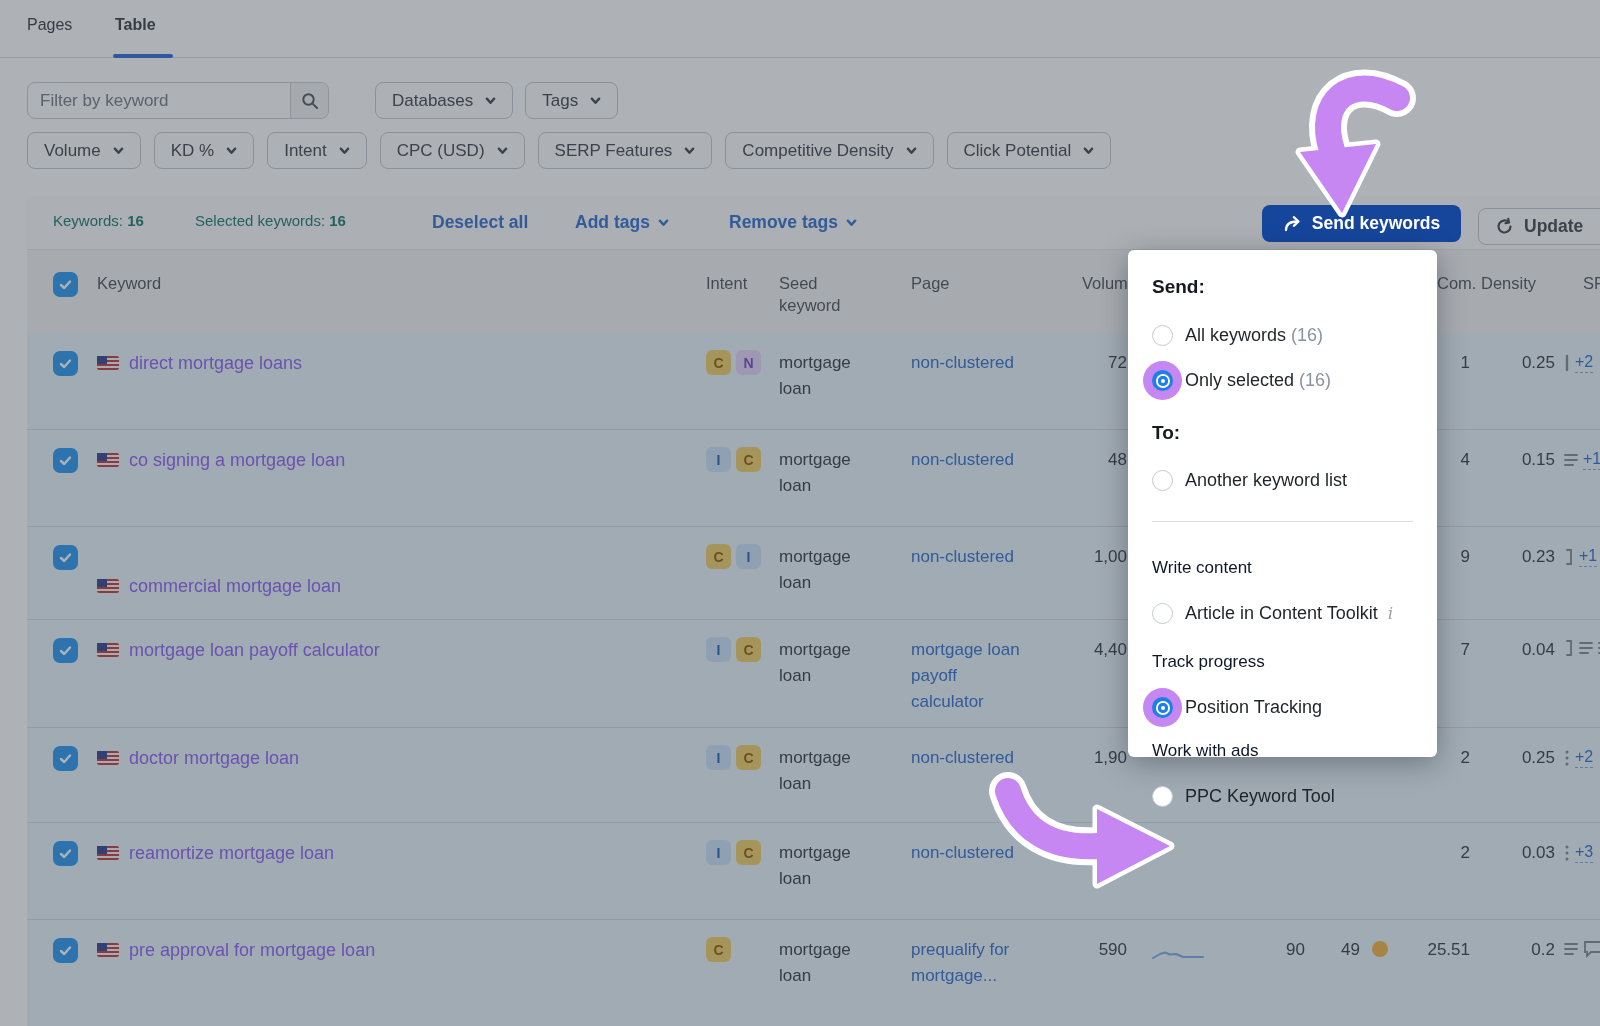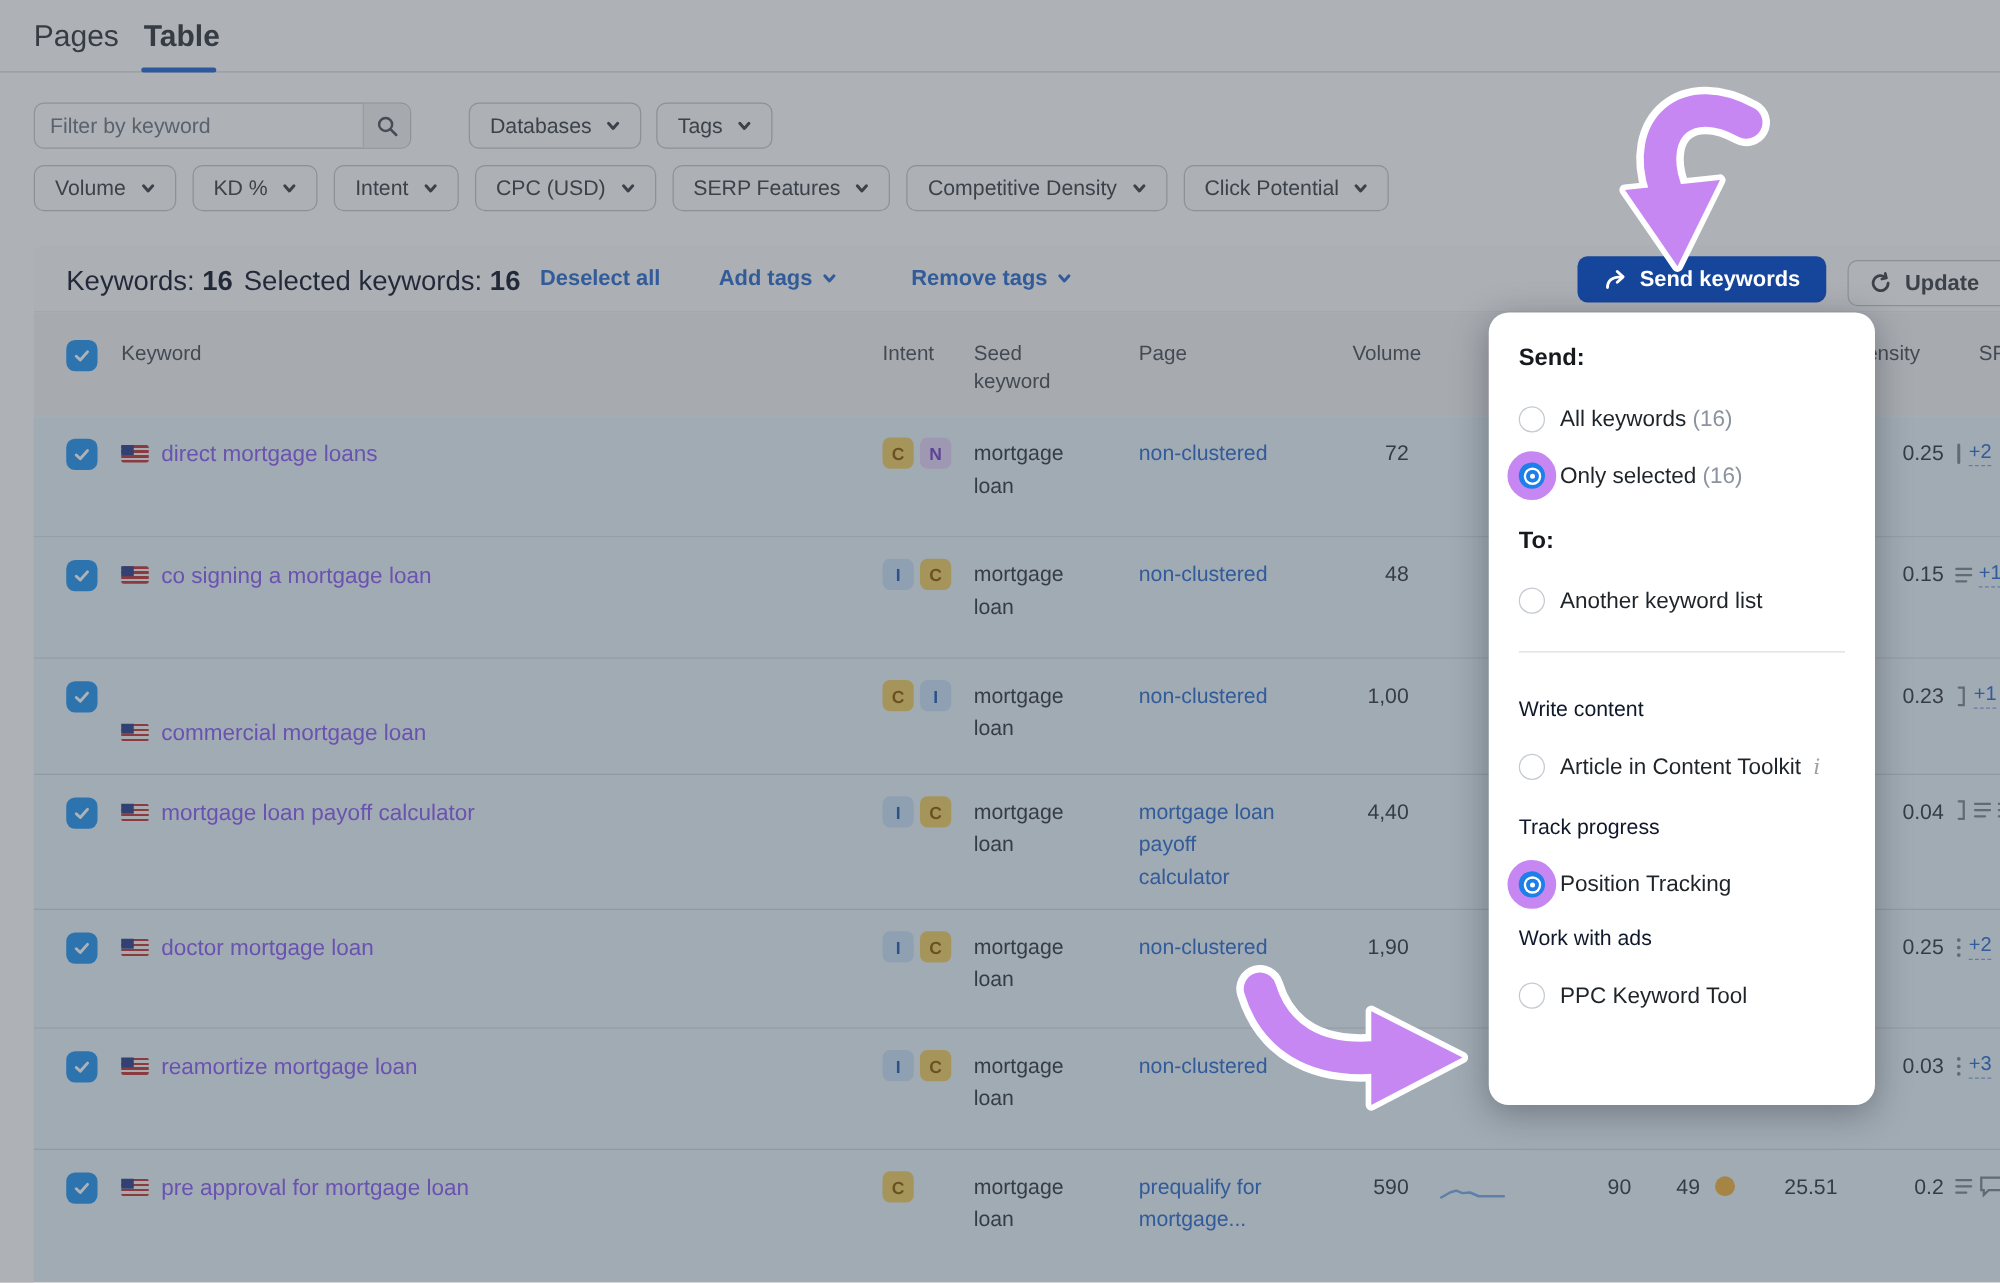--- a/index.html
+++ b/index.html
@@ -1,39 +1,39 @@
 <!DOCTYPE html>
 <html><head>
 <meta charset="utf-8">
 <style>
   * { margin:0; padding:0; box-sizing:border-box; }
   html,body { width:1600px; height:1026px; overflow:hidden; }
   body { font-family:"Liberation Sans", sans-serif; background:#fff; position:relative; }
 
   
   .tabs { position:absolute; left:0; top:0; width:1600px; height:58px; background:#fff; border-bottom:1px solid #d8dce1; }
-  .tab { position:absolute; top:16px; font-size:24px; color:#30363c; cursor:pointer; }
+  .tab { position:absolute; top:16px; font-size:16px; color:#30363c; cursor:pointer; }
   .tab.active { font-weight:bold; }
   .tab-underline { position:absolute; left:113px; top:54px; width:60px; height:4px; background:#2565d8; border-radius:2px; }
 
   
   .filter-input { position:absolute; left:27px; top:82px; width:302px; height:37px; background:#fff; border:1px solid #c9ced4; border-radius:8px; display:flex; align-items:center; }
   .filter-input input { flex:1; border:none; outline:none; background:transparent; font-size:17px; color:#30363c; padding:0 12px; font-family:inherit; }
   .filter-input input::placeholder { color:#6d7883; }
   .search-seg { width:38px; height:100%; border-left:1px solid #c9ced4; background:#f1f3f5; border-radius:0 8px 8px 0; display:flex; align-items:center; justify-content:center; cursor:pointer; }
   .chip { display:inline-flex; align-items:center; gap:12px; height:37px; padding:0 16px; border:1.5px solid #c3c9cf; border-radius:8px; background:#fdfdfe; font-size:17px; color:#3a4148; cursor:pointer; white-space:nowrap; }
   .chips-row1 { position:absolute; left:375px; top:82px; display:flex; gap:12px; }
   .chips-row2 { position:absolute; left:27px; top:132px; display:flex; gap:13px; }
   .chev { width:11px; height:11px; flex:none; }
   .chev polyline { fill:none; stroke:#3a4148; stroke-width:2.6; stroke-linecap:round; stroke-linejoin:round; }
 
   
   .card { position:absolute; left:27px; top:196px; width:1583px; height:830px; background:#fff; border-radius:8px 0 0 0; }
   .toolbar { position:absolute; left:0; top:0; width:100%; height:54px; background:#fbfcfd; border-bottom:1px solid #e3e6ea; border-radius:8px 0 0 0; }
-  .tb-text { position:absolute; top:16px; font-size:22px; color:#0f172a; white-space:nowrap; }
+  .tb-text { position:absolute; top:16px; font-size:15px; color:#0f766e; white-space:nowrap; }
   .tb-link { position:absolute; top:16px; font-size:17.5px; color:#2a6bcf; font-weight:bold; cursor:pointer; display:flex; align-items:center; gap:8px; white-space:nowrap; }
   .tb-link .chev polyline { stroke:#2a6bcf; }
   b.cnt { font-weight:bold; }
 
   .update-btn { position:absolute; left:1451px; top:12px; height:37px; width:160px; border:1.5px solid #c3c9cf; background:#fdfdfe; border-radius:8px; display:flex; align-items:center; gap:10px; padding:0 16px; font-size:17.5px; color:#3a4148; font-weight:bold; cursor:pointer; }
 
   
   .send-btn { position:absolute; left:1262px; top:205px; width:199px; height:37px; background:#16469c; border:none; border-radius:8px; color:#fff; font-weight:bold; font-size:17.5px; display:flex; align-items:center; justify-content:center; gap:9px; cursor:pointer; z-index:55; font-family:inherit; }
 
   
@@ -54,21 +54,21 @@
   .badge.N { background:#e6d5fb; color:#7343c9; }
   .kd-dot { display:inline-block; width:16px; height:16px; border-radius:50%; background:#f2b33d; vertical-align:-2px; }
   .sf-cell { display:flex; align-items:center; gap:5px; }
   .sf-plus { color:#2a6bcf; font-size:16px; border-bottom:1.5px dashed #7ea4dd; cursor:pointer; line-height:20px; }
   .sf-ic { color:#7c858d; flex:none; }
 
   
   .dim { position:absolute; left:0; top:0; width:1600px; height:1026px; background:rgba(62,70,78,0.42); z-index:50; pointer-events:none; }
 
   
-  .popup { position:absolute; left:1191px; top:250px; width:309px; height:634px; background:#fff; border-radius:16px; box-shadow:0 6px 28px rgba(20,25,35,0.35); z-index:60; }
+  .popup { position:absolute; left:1128px; top:250px; width:309px; height:507px; background:#fff; border-radius:6px; box-shadow:0 6px 28px rgba(20,25,35,0.35); z-index:60; }
   .p-head { position:absolute; left:24px; font-size:19px; font-weight:bold; color:#16191d; }
   .p-sec { position:absolute; left:24px; font-size:17px; color:#0f172a; }
   .p-opt { position:absolute; left:24px; display:flex; align-items:center; gap:12px; cursor:pointer; }
   .p-opt .lbl { font-size:18px; color:#1f2429; white-space:nowrap; }
   .p-opt .cnt { color:#8a939e; }
   .radio { width:21px; height:21px; border-radius:50%; border:1.5px solid #c4cad0; background:#fff; flex:none; position:relative; }
   .radio.sel { border:none; background:#1f7fe8; }
   .radio.sel::before { content:""; position:absolute; left:3.5px; top:3.5px; width:14px; height:14px; border-radius:50%; background:#fff; }
   .radio.sel::after { content:""; position:absolute; left:5.5px; top:5.5px; width:10px; height:10px; border-radius:50%; background:#1f7fe8; box-shadow:inset 0 0 0 2.5px #1f7fe8; }
   .radio.sel .core { position:absolute; left:8.5px; top:8.5px; width:4px; height:4px; border-radius:50%; background:#fff; z-index:2; }

